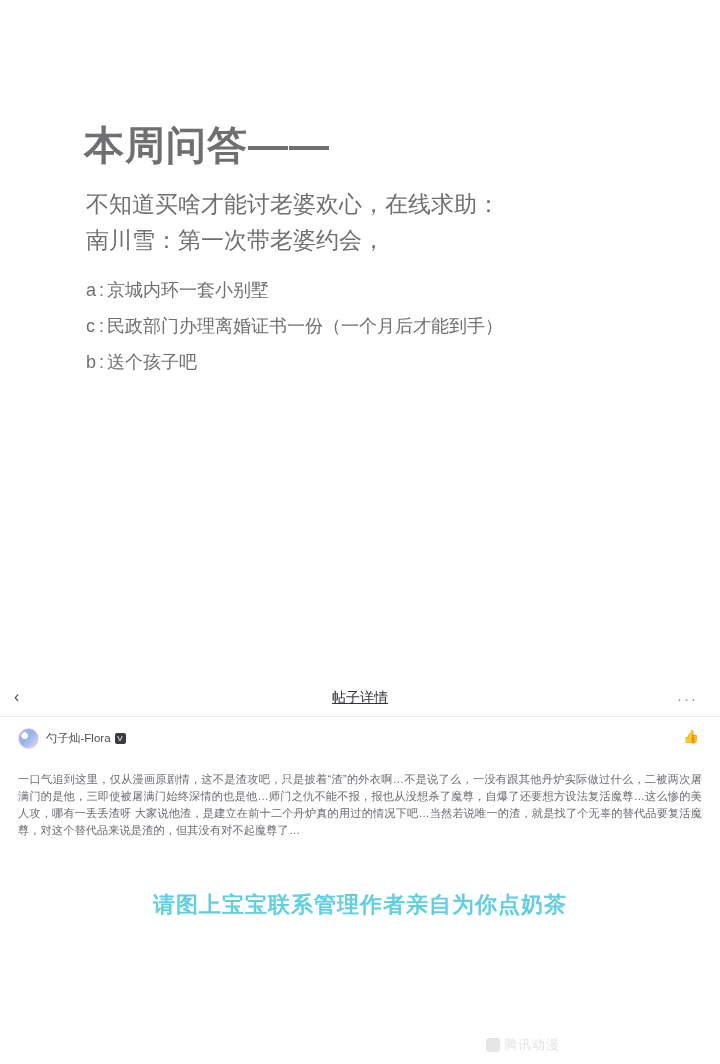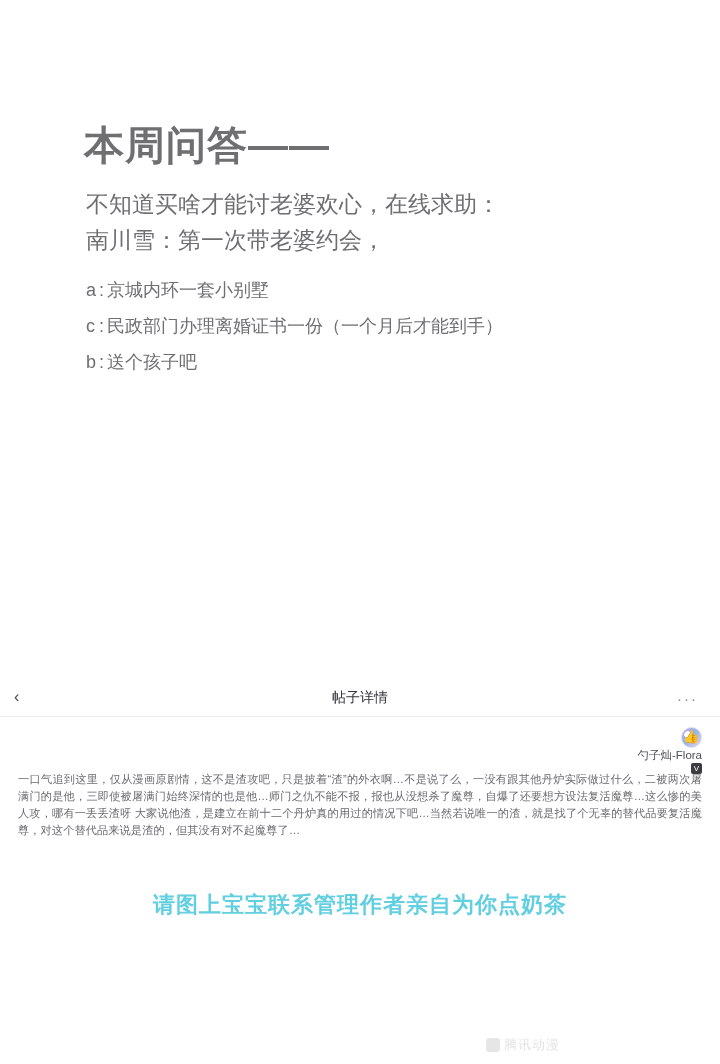--- a/index.html
+++ b/index.html
@@ -98,38 +98,38 @@
     line-height: 18px;
   }
   .post-navtitle {
     position: absolute;
     left: 0;
     top: 11px;
     width: 720px;
     text-align: center;
     font-size: 14px;
     color: #33333a;
+    text-decoration: underline;
   }
   .post-more {
     position: absolute;
     right: 22px;
     top: 12px;
     font-size: 15px;
     color: #8a8a8a;
     letter-spacing: 2px;
   }
   .post-body {
     position: relative;
     padding: 10px 18px 6px 18px;
   }
   .post-user-row {
     display: flex;
-    align-items: flex-end;
+    align-items: center;
     height: 22px;
-    flex-direction: column;
   }
   .avatar {
     width: 19px;
     height: 19px;
     border-radius: 50%;
     background:
       radial-gradient(circle at 30% 35%, #ffffff 0 18%, rgba(255,255,255,0) 19%),
       linear-gradient(135deg, #c7a9f0 0%, #8fb6e8 45%, #efd4ea 100%);
     border: 1px solid #e2d7f2;
     flex: 0 0 auto;

